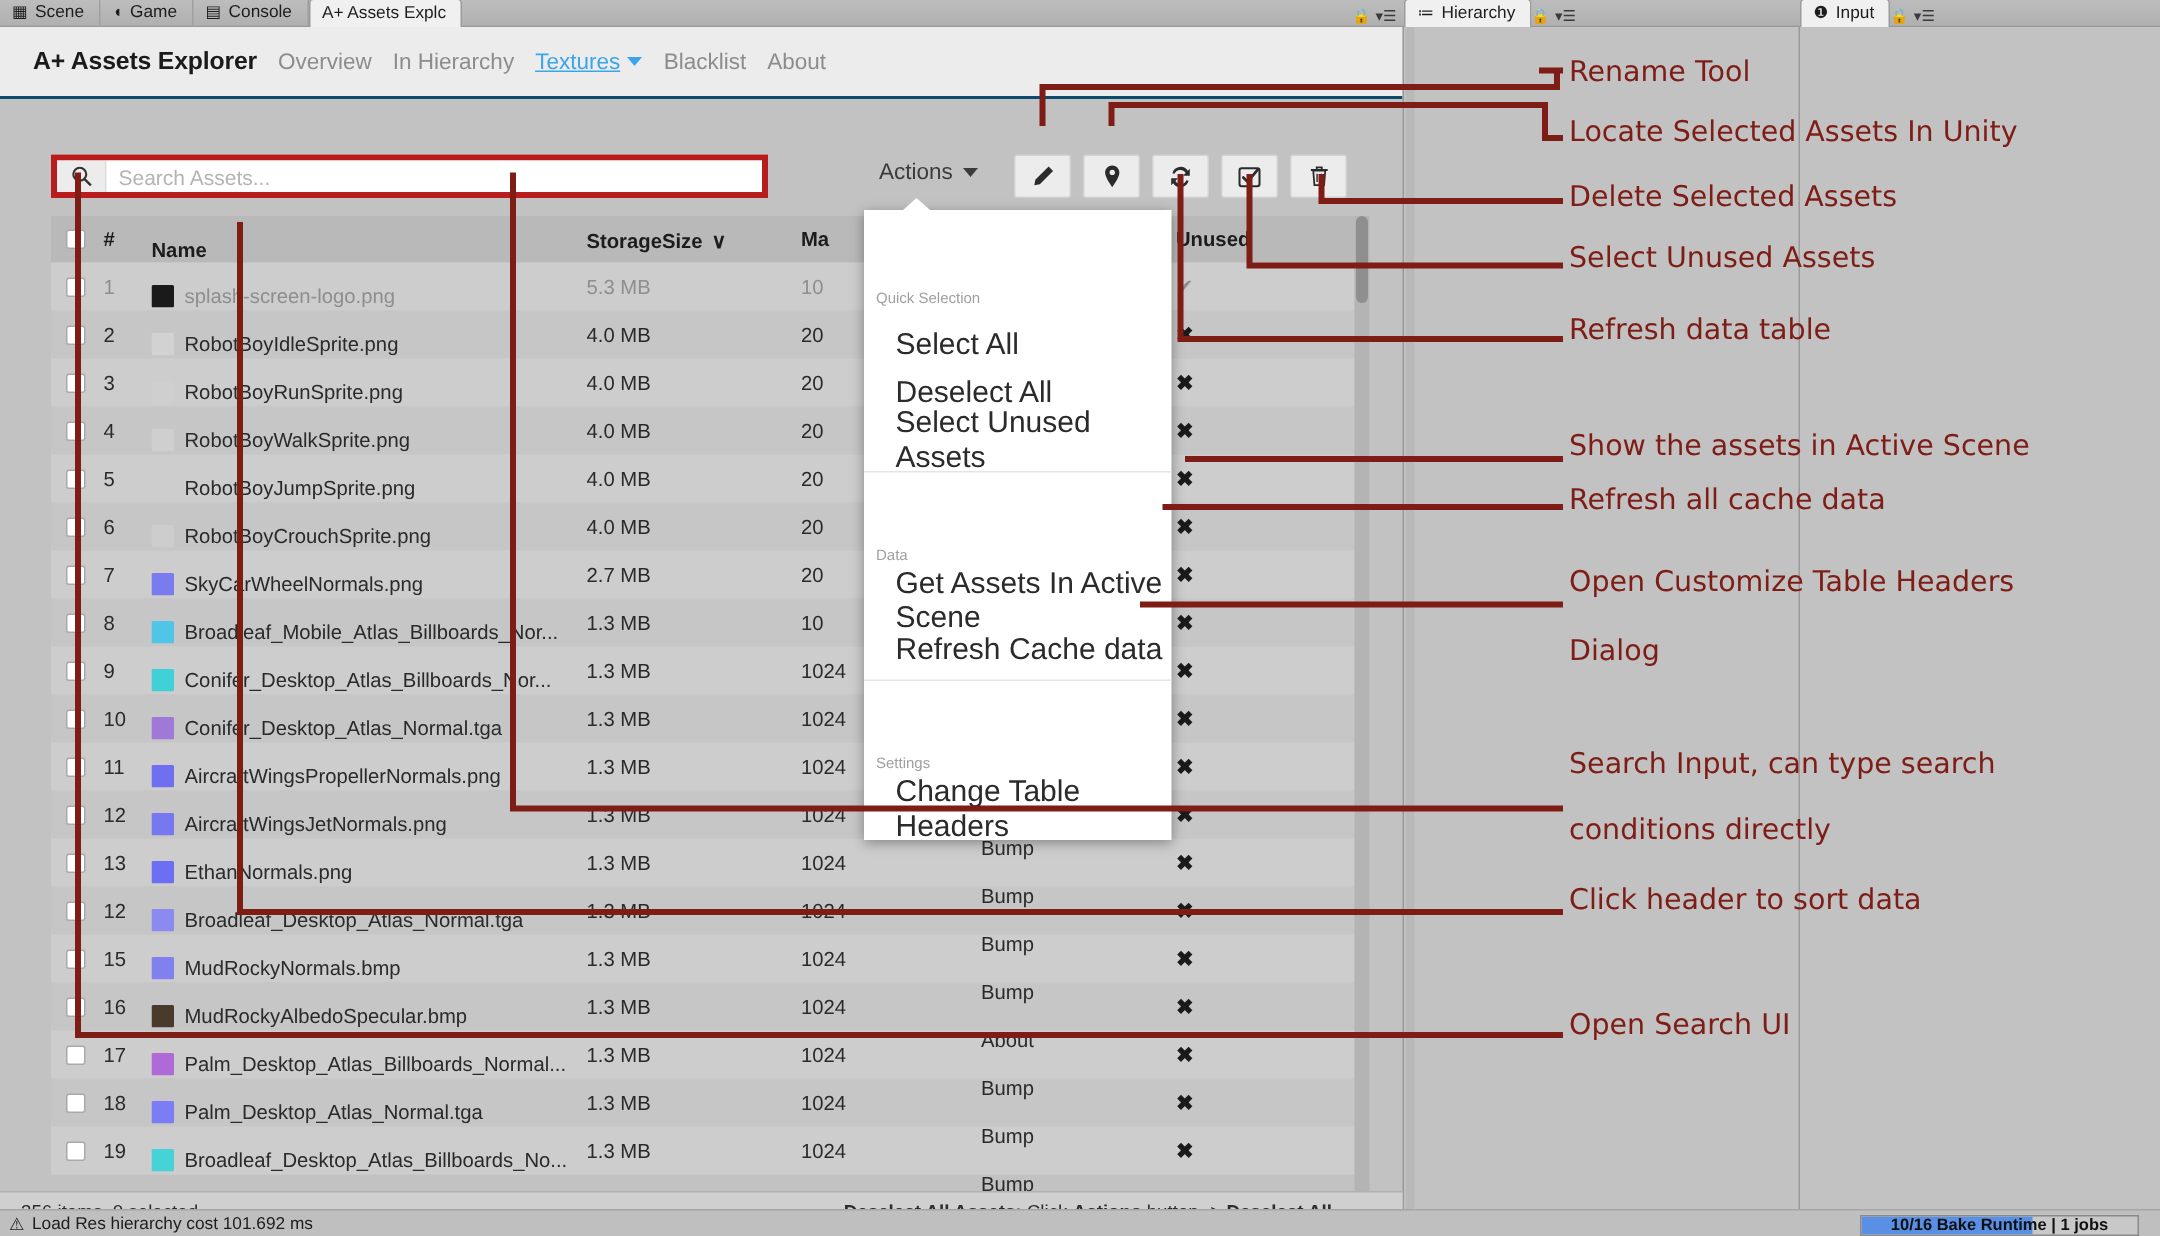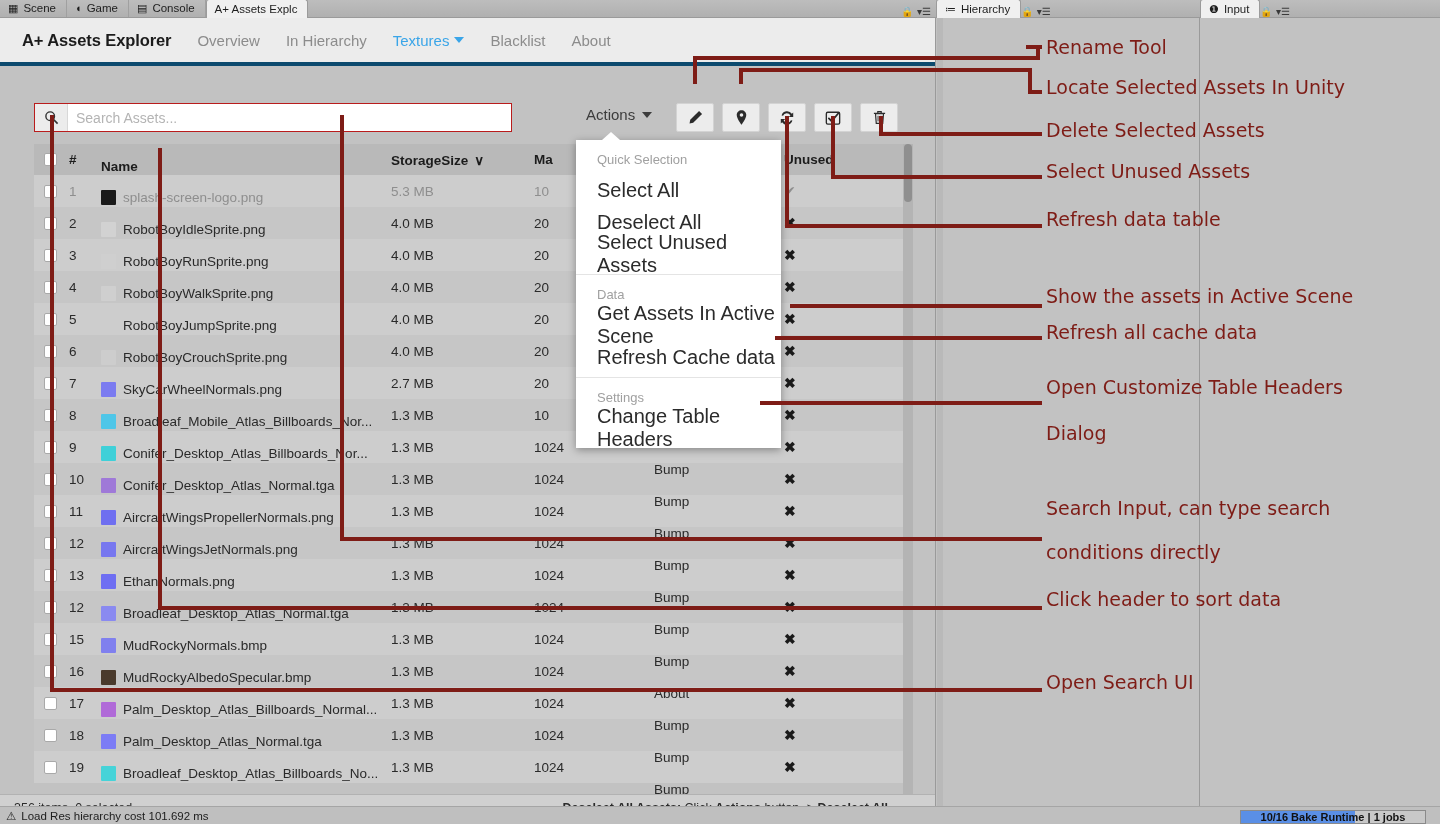--- a/index.html
+++ b/index.html
@@ -45,30 +45,30 @@
 
   
   #aae {
     position:absolute; left:0; top:18px; width:936px; height:788px;
     background:#c2c2c2;
     border-right:1px solid #9a9a9a;
     overflow:hidden;
   }
   #aae-nav {
     height:48px; background:#ececec;
-    border-bottom:4px solid #0c4a6e;
-    display:flex; align-items:center; padding-left:22px; gap:26px;
+    border-bottom:2px solid #0c4a6e;
+    display:flex; align-items:center; padding-left:22px; gap:14px;
   }
   #aae-title { font-size:16.5px; font-weight:bold; color:#1b1b1b; letter-spacing:-0.1px;}
   .navlink { font-size:15px; color:#8c8c8c; cursor:pointer; }
-  .navlink.active { color:#3aa5e8; display:flex; align-items:center; gap:5px;}
+  .navlink.active { color:#3aa5e8; display:flex; align-items:center; gap:5px;text-decoration:underline;}
   .caret { width:0;height:0;border-left:5px solid transparent;border-right:5px solid transparent;border-top:6px solid currentColor; display:inline-block;}
   #search-wrap {
     position:absolute; left:34px; top:85px; width:478px; height:29px;
-    display:flex; background:#fff; border:1px solid #b91c1c;
+    display:flex; background:#fff; border:4px solid #b91c1c;
   }
   #search-btn {
     width:33px; display:flex; align-items:center; justify-content:center;
     background:#ececec; border-right:1px solid #d8d8d8; cursor:pointer;
   }
   #search-input {
     flex:1; border:none; outline:none; background:#fff;
     font-family:"Liberation Sans",sans-serif; font-size:14px; color:#333;
     padding-left:8px;
   }
@@ -123,21 +123,21 @@
   #menu {
     position:absolute; left:576px; top:122px; width:205px;
     background:#fff; box-shadow:0 2px 8px rgba(0,0,0,.35);
     z-index:30; padding:4px 0;
   }
   #menu .arrow {
     position:absolute; top:-8px; left:26px; width:0;height:0;
     border-left:9px solid transparent;border-right:9px solid transparent;border-bottom:8px solid #fff;
   }
   .mi { height:32px; display:flex; align-items:center; padding-left:21px; font-size:20px; color:#2b2b2b; cursor:pointer;}
-  .mi-group { height:30px; display:flex; align-items:center; padding-left:21px; font-size:13px; color:#a0a0a0;}
+  .mi-group { height:30px; display:flex; align-items:center; padding-left:8px; font-size:10px; color:#a0a0a0;margin-top:40px;}
   .msep { height:1px; background:#e4e4e4; margin:4px 0; }
 
   
   .rpanel { position:absolute; top:18px; background:#c2c2c2; }
   #hier-panel { left:936px; width:264px; height:788px; border-right:1px solid #9a9a9a;}
   #dbg-panel  { left:1200px; width:240px; height:788px; }
   #hier-inner { position:absolute; left:1px; top:0; width:6px; height:788px; background:#b9b9b9;}
 
   #unity-status {
     position:absolute; left:0; top:806px; width:1440px; height:18px;

